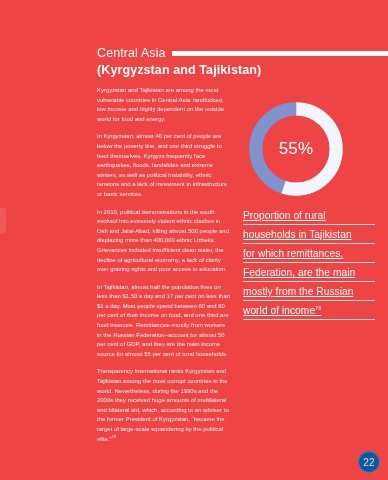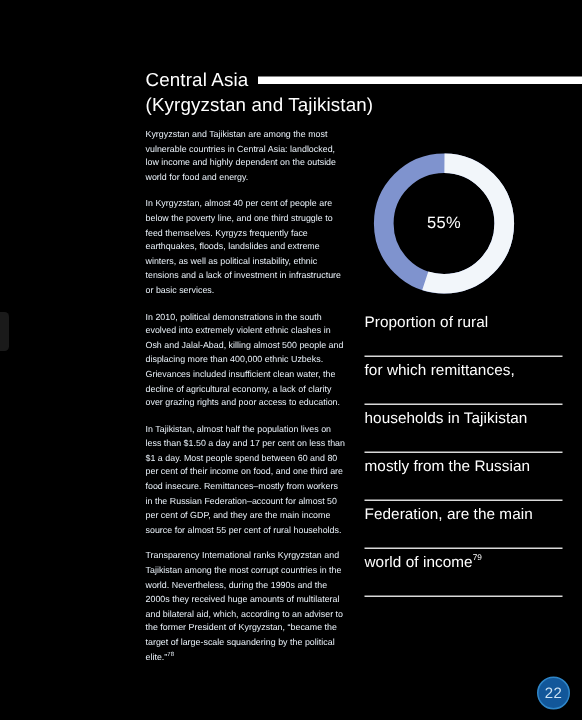--- a/index.html
+++ b/index.html
@@ -13,21 +13,21 @@
     background: #0b68ae;
     font-family: "Liberation Sans", sans-serif;
     color: #ffffff;
     overflow: hidden;
     position: relative;
   }
 
   .page {
     position: absolute;
     inset: 0;
-    background: #000000;
+    background: #ef4444;
   }
 
   
   .edge-mark {
     position: absolute;
     left: 0;
     top: 208px;
     width: 6px;
     height: 26px;
     background: rgba(255,255,255,0.10);
@@ -55,21 +55,21 @@
     color: #ffffff;
   }
   .title-rule {
     flex: 1 1 auto;
     height: 5px;
     background: #ffffff;
     margin-right: 0;
   }
   .title-line2 {
     font-size: 12.5px;
-    font-weight: 400;
+    font-weight: 700;
     line-height: 16px;
     letter-spacing: 0.1px;
     color: #ffffff;
     margin-top: 1px;
   }
 
   
   .body-col {
     position: absolute;
     left: 97px;
@@ -108,43 +108,44 @@
   }
   .donut-center-label {
     position: absolute;
     left: 0;
     top: 0;
     width: 106px;
     height: 106px;
     display: flex;
     align-items: center;
     justify-content: center;
-    font-size: 11px;
+    font-size: 17px;
     font-weight: 400;
     letter-spacing: 0.2px;
     color: #ffffff;
     pointer-events: none;
   }
 
   
   .caption {
     position: absolute;
     left: 243px;
     top: 210px;
     width: 132px;
   }
   .caption-line {
     font-size: 10.2px;
     line-height: 11px;
     letter-spacing: 0.05px;
     color: #ffffff;
-    padding-bottom: 16px;
+    padding-bottom: 3px;
     margin-bottom: 4px;
     border-bottom: 1px solid rgba(255,255,255,0.85);
     white-space: nowrap;
+    text-decoration: underline;
   }
   .caption-line:last-child {
     border-bottom: 1px solid rgba(255,255,255,0.85);
   }
   .caption-line sup {
     font-size: 5.5px;
     vertical-align: super;
     line-height: 0;
   }
 
@@ -192,22 +193,22 @@
   <div class="chart-wrap">
     <svg class="donut" viewBox="0 0 42 42">
       <circle cx="21" cy="21" r="15.9155" fill="none" stroke="#7f93ce" stroke-width="5.2"></circle>
       <circle id="donut-value" cx="21" cy="21" r="15.9155" fill="none" stroke="#f2f6fa" stroke-width="5.2" stroke-dasharray="55.00000000000001 44.99999999999999" stroke-dashoffset="25"></circle>
     </svg>
     <div class="donut-center-label">55%</div>
   </div>
 
   <div class="caption">
     <div class="caption-line">Proportion of rural</div>
+    <div class="caption-line">households in Tajikistan</div>
     <div class="caption-line">for which remittances,</div>
-    <div class="caption-line">households in Tajikistan</div>
+    <div class="caption-line">Federation, are the main</div>
     <div class="caption-line">mostly from the Russian</div>
-    <div class="caption-line">Federation, are the main</div>
     <div class="caption-line"><span>world of income</span><sup>79</sup></div>
   </div>
 
   <div class="page-badge">22</div>
 
 </div>
 
 </body></html>

